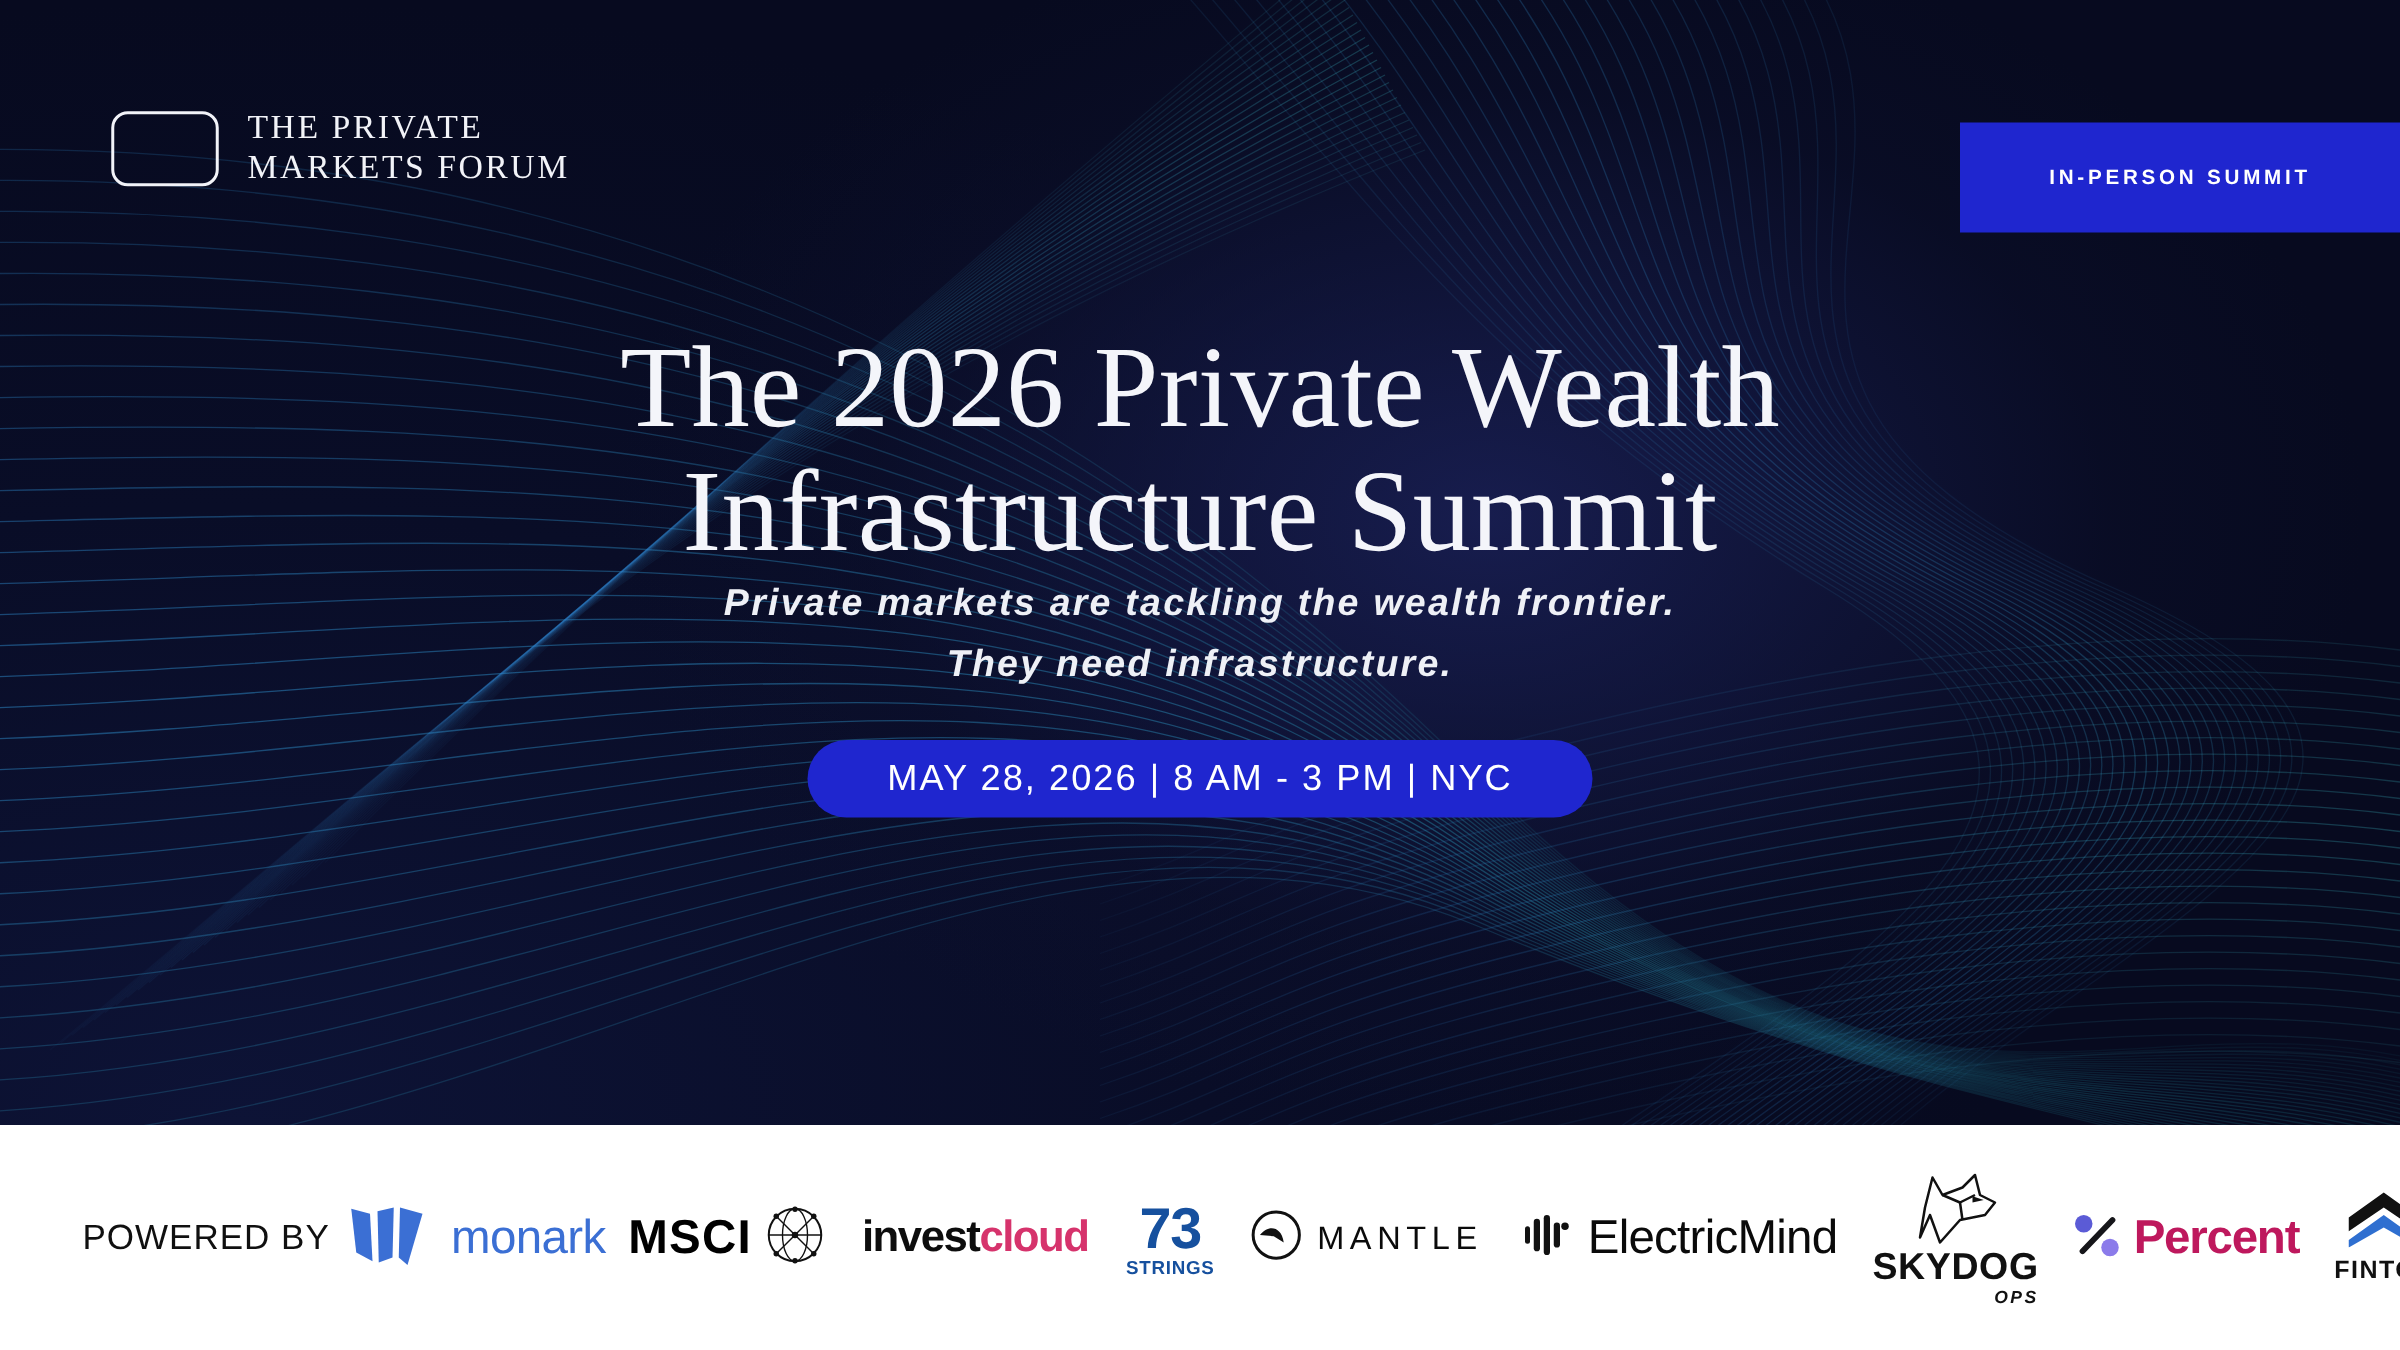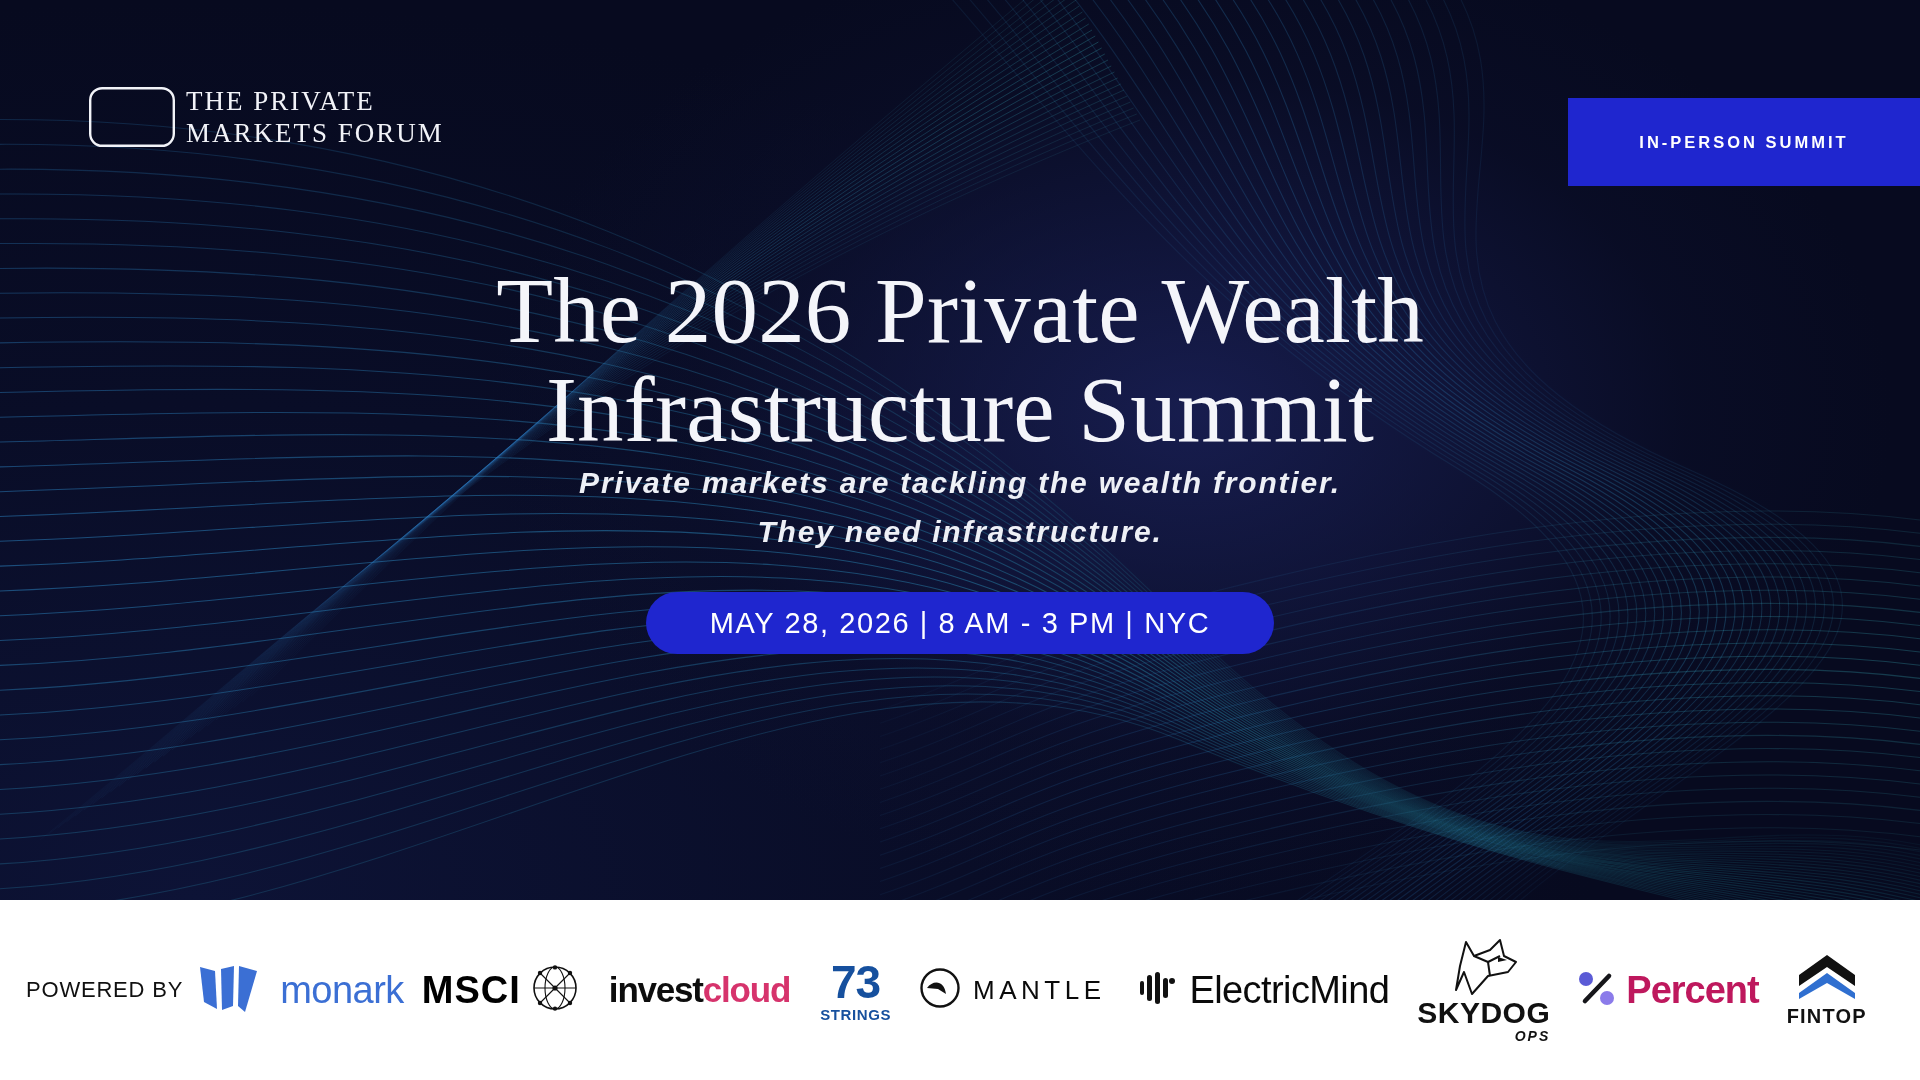--- a/index.html
+++ b/index.html
@@ -12,21 +12,21 @@
     background:
       radial-gradient(ellipse 900px 620px at 62% 46%, rgba(26,32,86,0.85) 0%, rgba(13,17,48,0.35) 55%, rgba(8,11,32,0) 78%),
       radial-gradient(ellipse 1400px 900px at 10% 100%, #0d1336 0%, #090d27 55%, #070a1f 100%),
       linear-gradient(145deg, #090c24 0%, #0b1030 38%, #0d1238 60%, #070a1d 100%);
     overflow:hidden;
   }
   .hero-svg{ position:absolute; inset:0; width:1920px; height:900px; display:block; }
 
   
   .brand{
-    position:absolute; left:88px; top:86px; display:flex; align-items:flex-start; gap:10px; z-index:5;
+    position:absolute; left:88px; top:86px; display:flex; align-items:flex-end; gap:22px; z-index:5;
   }
   .brand-mark{ width:88px; height:62px; position:relative; flex:0 0 auto; }
   .brand-text{
     color:#f2f3f8; font-family:"Liberation Serif", serif; font-size:27px; line-height:1.18;
     letter-spacing:2.0px; white-space:pre-line; font-weight:400;
   }
 
   
   .badge{
     position:absolute; right:0; top:98px; height:88px; min-width:352px; background:#1f26cf;
@@ -56,22 +56,23 @@
     display:flex; align-items:center; justify-content:center; cursor:pointer;
   }
 
   
   .footer{
     position:absolute; left:0; top:900px; width:1920px; height:180px; background:#ffffff;
     display:flex; align-items:center; z-index:8;
   }
   .strip{ display:flex; align-items:center; width:1920px; padding:0 26px; gap:0; }
   .powered{
-    color:#101010; font-size:22px; letter-spacing:0.8px; font-weight:400; white-space:nowrap;
+    color:#101010; font-size:28px; letter-spacing:0.8px; font-weight:400; white-space:nowrap;
     margin-right:14px;
+    margin-left:40px;
   }
   .logo{ display:flex; align-items:center; justify-content:center; flex:0 0 auto; }
 
   
   .monark{ gap:9px; margin-right:18px; }
   .monark-word{ color:#3b6fd4; font-size:38px; font-weight:500; letter-spacing:-0.5px; }
 
   
   .msci{ gap:10px; margin-right:30px; }
   .msci-word{ color:#000; font-size:38px; font-weight:700; letter-spacing:1px; }

